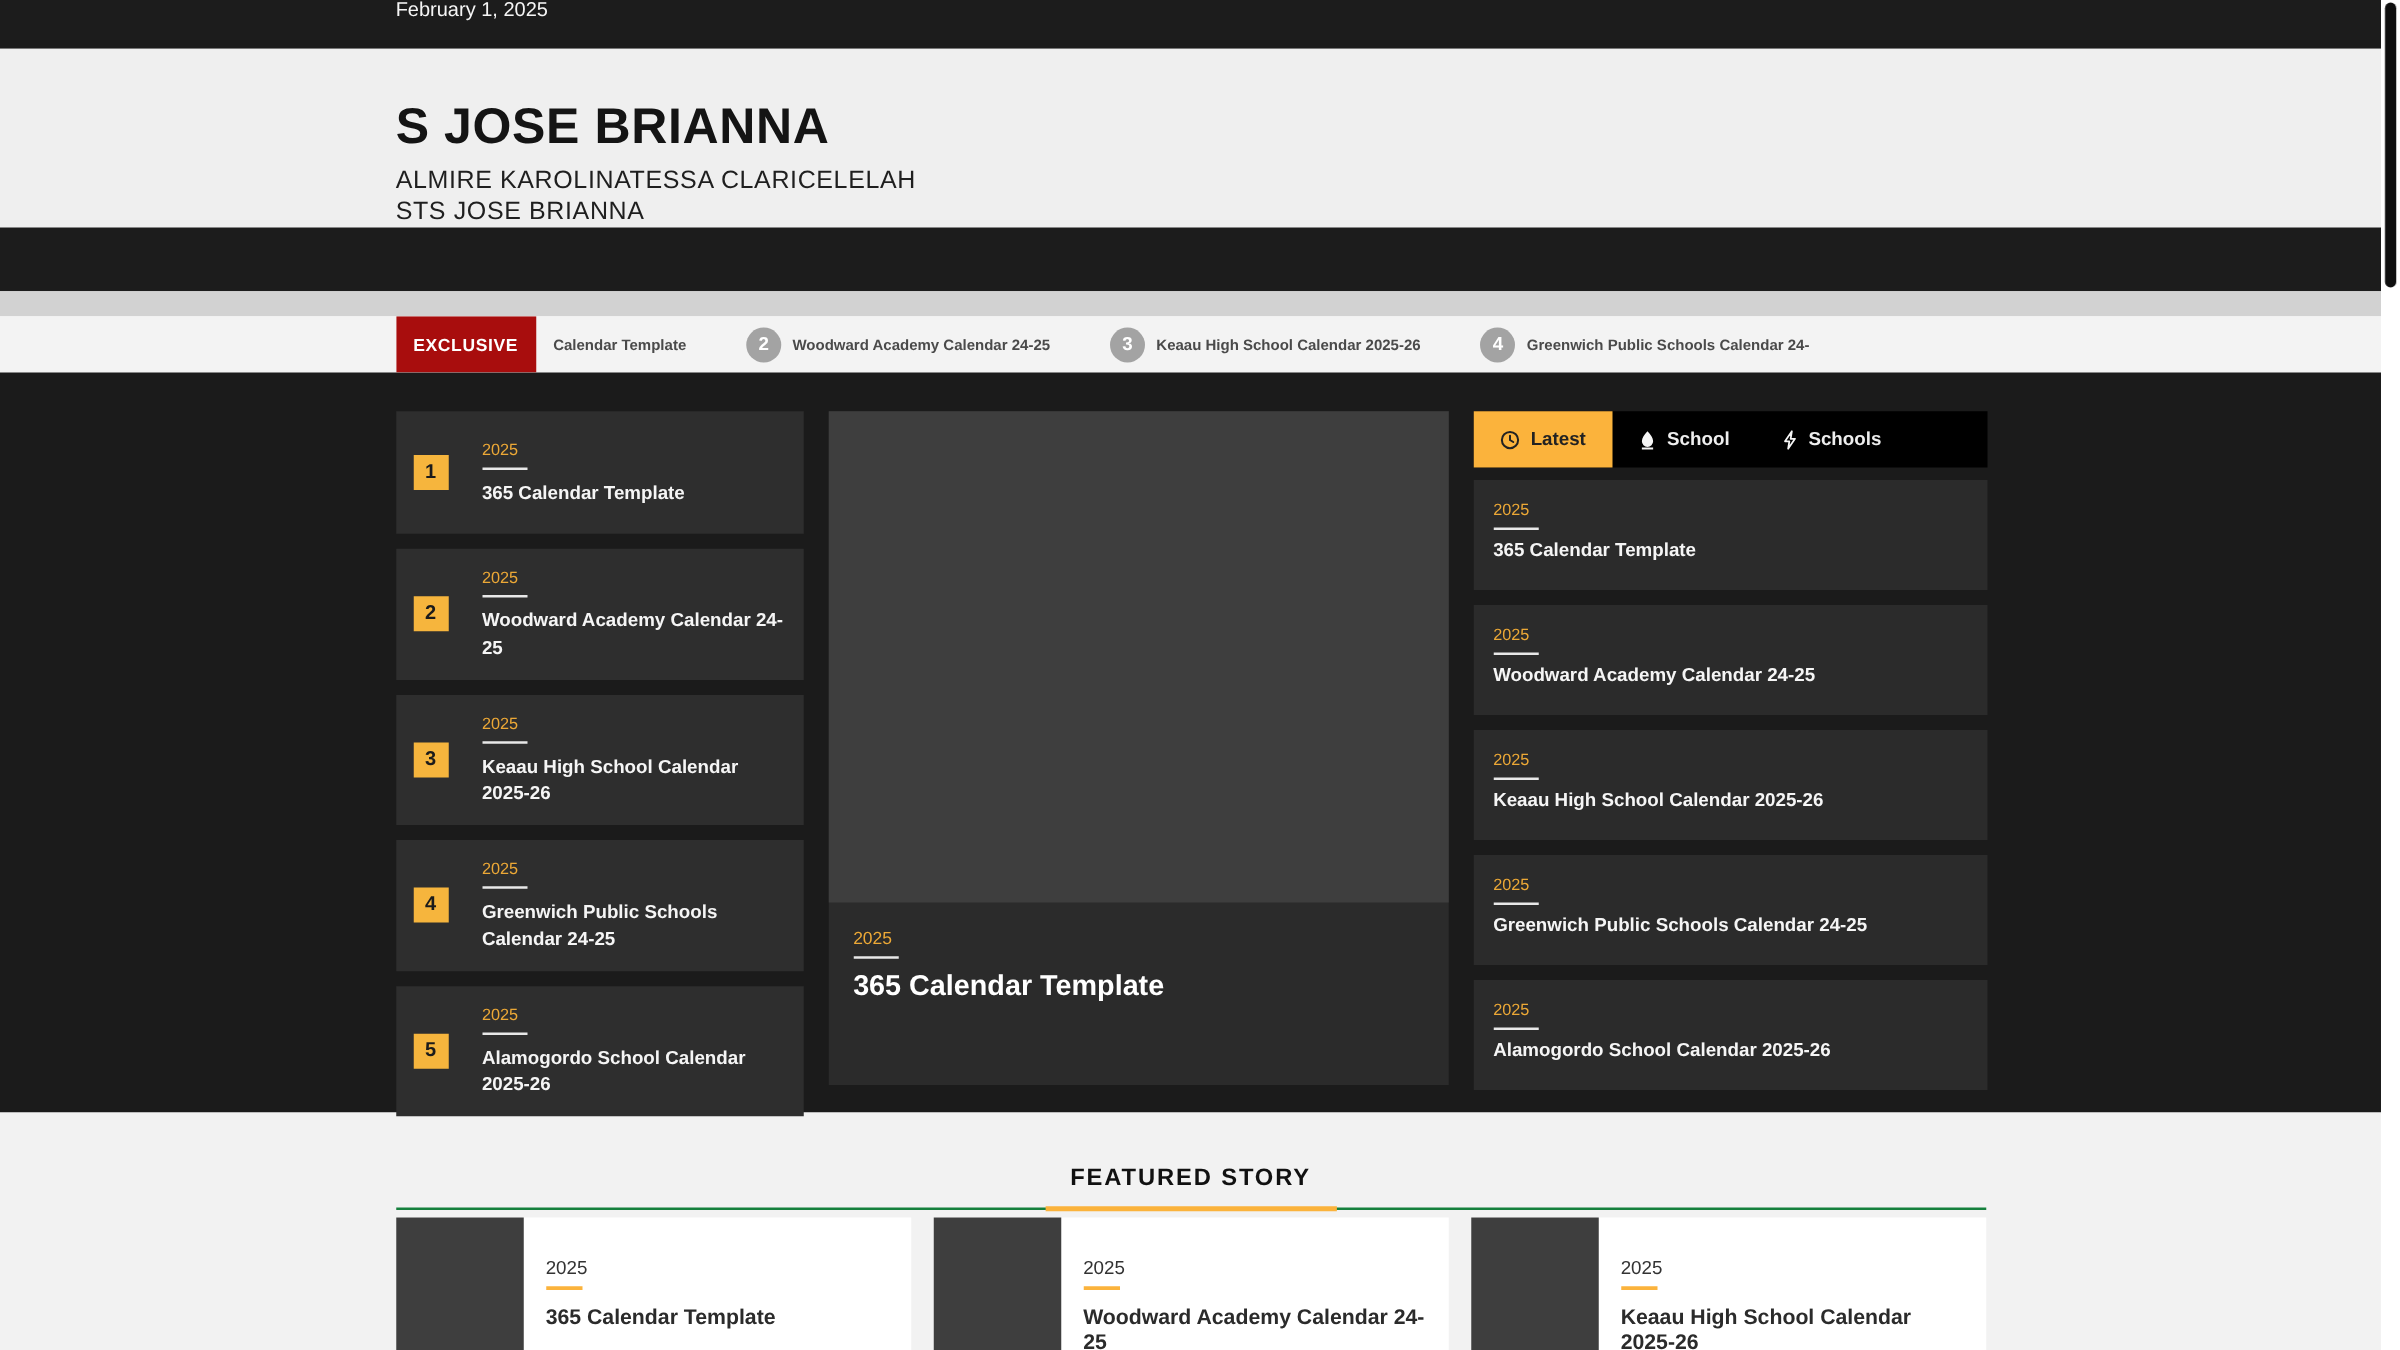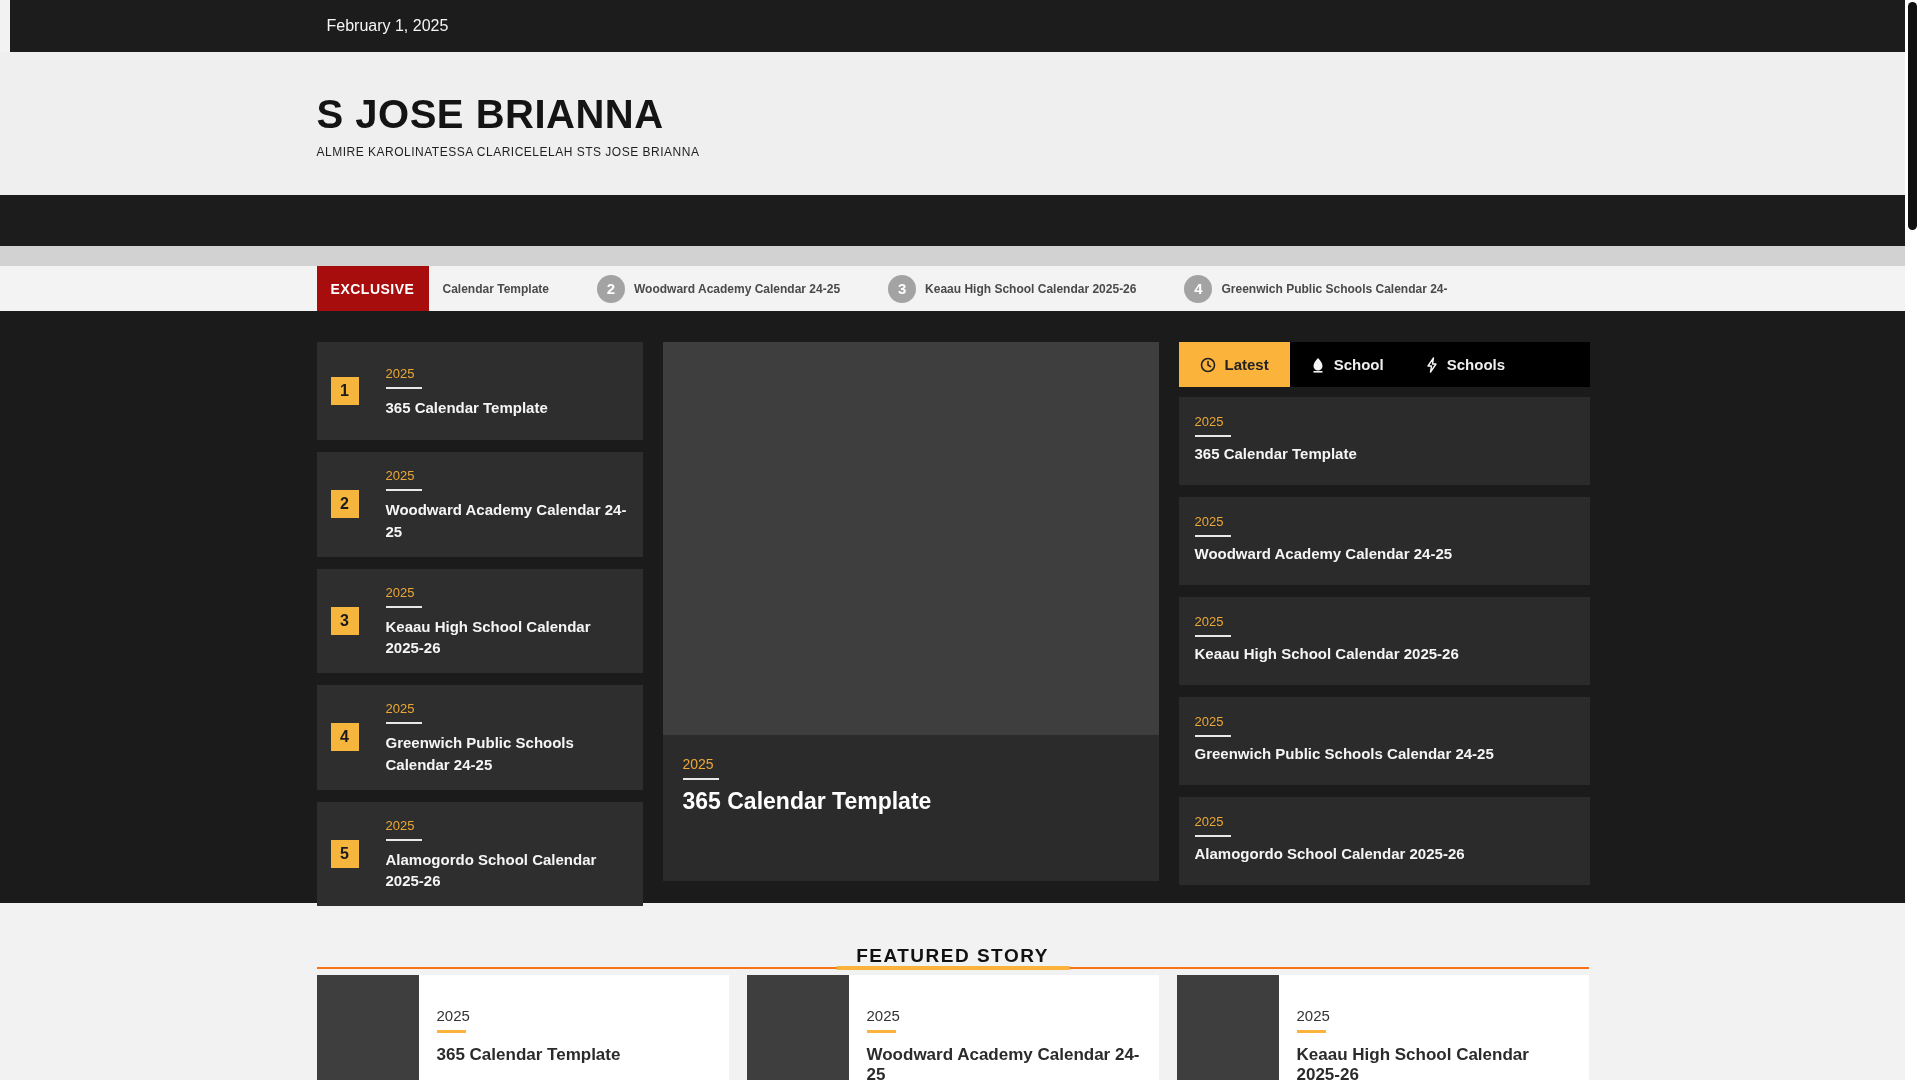--- a/index.html
+++ b/index.html
@@ -3,28 +3,28 @@
 <meta charset="utf-8">
 <style>
   * { box-sizing: border-box; margin: 0; padding: 0; }
   html,body { width:1920px; height:1080px; overflow:hidden; background:#f2f2f2;
               font-family:"Liberation Sans", sans-serif; }
   .page { position:relative; width:1905px; height:1080px; overflow:hidden; }
   .band { width:100%; }
   .container { width:1272px; margin:0 auto; }
 
   
-  .topbar { height:52px; background:#1c1c1c; display:flex; align-items:center;margin-left:10px; }
+  .topbar { height:39px; background:#1c1c1c; display:flex; align-items:flex-start; }
   .topbar .date { color:#f5f5f5; font-size:16px; }
 
   
   .masthead { height:143px; background:#efefef; }
   .masthead .container { padding-top:40px; }
   .site-title { font-size:40px; font-weight:bold; color:#141414; letter-spacing:.5px; }
-  .site-subtitle { margin-top:8px; font-size:12px; color:#1f1f1f; letter-spacing:.5px;
+  .site-subtitle { margin-top:8px; font-size:20px; color:#1f1f1f; letter-spacing:.5px;
                    max-width:440px; line-height:1.25; text-transform:uppercase; }
 
   
   .navbar { height:51px; background:#1c1c1c; }
   .strip  { height:20px; background:#d2d2d2; }
 
   
   .ticker { height:45px; background:#f3f3f3; }
   .ticker .container { height:45px; display:flex; align-items:stretch; overflow:hidden; }
   .ticker-badge { background:#a80d0d; color:#fff; font-weight:bold; font-size:14px;
@@ -67,21 +67,21 @@
   .tab.active { background:#fbb33c; color:#222; }
   .tab svg { display:block; }
   .side-card { background:#2b2b2b; height:88px; margin-bottom:12px; padding:15px 16px;
                cursor:pointer; }
   .side-card .year-label { font-size:13px; }
   .side-title { color:#f5f5f5; font-size:15px; font-weight:bold; }
 
   
   .featured { height:190px; background:#f2f2f2; }
   .featured .container { padding-top:42px; }
-  .featured-head { text-align:center; border-bottom:2px solid #f97316; 
+  .featured-head { text-align:center; border-bottom:2px solid #15803d; padding-bottom:12px;
                    position:relative; }
   .featured-head h2 { display:inline-block; font-size:19px; font-weight:bold; color:#111;
                       letter-spacing:1.5px; }
   .featured-head::after { content:''; position:absolute; bottom:-3px; left:50%;
                           transform:translateX(-50%); width:233px; height:4px; background:#fbb33c; }
   .featured-row { margin-top:6px; display:grid; grid-template-columns:1fr 1fr 1fr;
                   column-gap:18px; }
   .feat-card { background:#fff; display:flex; height:150px; cursor:pointer; }
   .feat-thumb { width:102px; background:#3e3e3e; flex-shrink:0; }
   .feat-body { padding:32px 14px 0 18px; }

